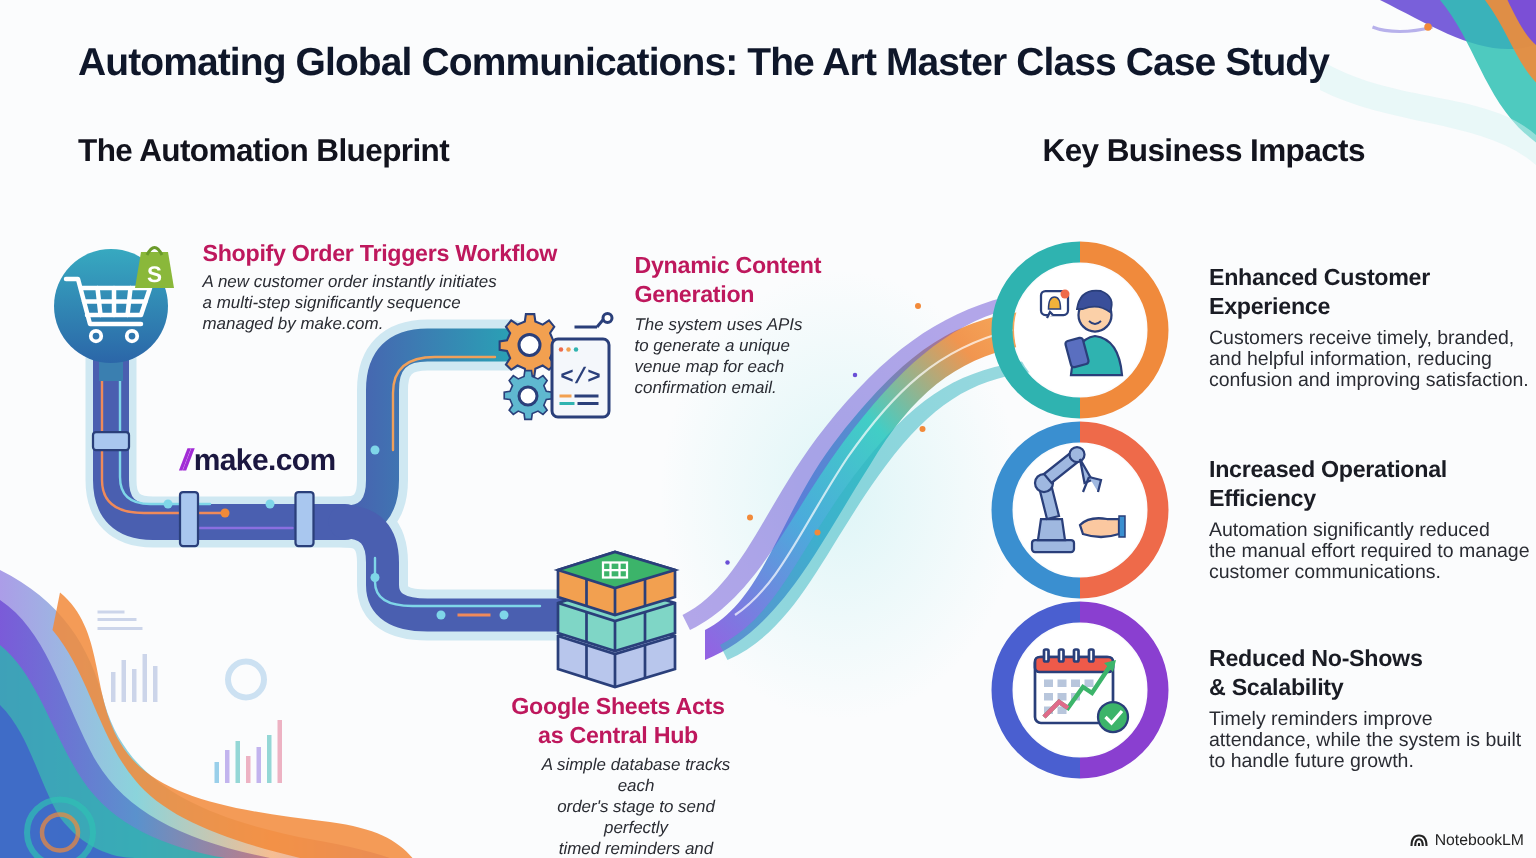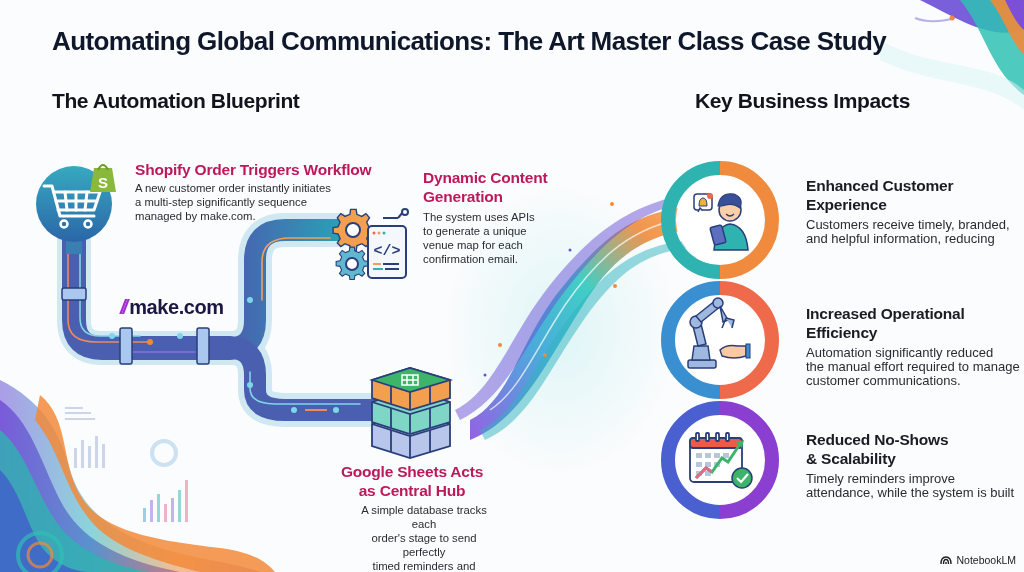--- a/index.html
+++ b/index.html
@@ -9,21 +9,21 @@
     font-family:"Liberation Sans", "DejaVu Sans", sans-serif;
     color:#14161f;
   }
   .abs { position:absolute; }
   .title {
     left:52px; top:26px; font-size:26px; font-weight:bold; letter-spacing:-0.6px;
     color:#0f172a; white-space:nowrap;
   }
   .section-title { font-size:21px; font-weight:bold; letter-spacing:-0.4px; color:#12131d; white-space:nowrap; }
   .step-title { font-size:15.5px; font-weight:bold; color:#be185d; line-height:19px; letter-spacing:-0.2px; }
-  .step-desc { font-size:11.3px; color:#2a2c33; line-height:14px; }
+  .step-desc { font-size:11.3px; color:#2a2c33; line-height:14px;font-style:italic; }
   .impact-title { font-size:15.5px; font-weight:bold; color:#1a1c24; line-height:19px; letter-spacing:-0.2px; }
   .impact-desc { font-size:13px; color:#2a2c33; line-height:14px; }
   svg { position:absolute; overflow:visible; }
   .make-logo { left:120px; top:296px; font-size:20px; font-weight:bold; color:#1b1740; letter-spacing:-0.4px; display:flex; align-items:center; gap:4px; }
   .make-mark { font-style:italic; color:#a22bd6; font-weight:bold; font-size:20px; letter-spacing:-3px; }
   .brand { right:8px; bottom:6px; font-size:10.5px; color:#222; display:flex; align-items:center; gap:4px; }
 </style>
 </head>
 <body>
 
@@ -327,20 +327,21 @@
 </svg>
 
 <div class="abs" style="left:806px;top:176px;">
   <div class="impact-title">
     <div>Enhanced Customer</div>
     <div>Experience</div>
   </div>
   <div class="impact-desc" style="margin-top:4px">
     <div>Customers receive timely, branded,</div>
     <div>and helpful information, reducing</div>
+    <div>confusion and improving satisfaction.</div>
   </div>
 </div>
 
 <div class="abs" style="left:806px;top:304px;">
   <div class="impact-title">
     <div>Increased Operational</div>
     <div>Efficiency</div>
   </div>
   <div class="impact-desc" style="margin-top:4px">
     <div>Automation significantly reduced</div>
@@ -350,20 +351,21 @@
 </div>
 
 <div class="abs" style="left:806px;top:430px;">
   <div class="impact-title">
     <div>Reduced No-Shows</div>
     <div>&amp; Scalability</div>
   </div>
   <div class="impact-desc" style="margin-top:4px">
     <div>Timely reminders improve</div>
     <div>attendance, while the system is built</div>
+    <div>to handle future growth.</div>
   </div>
 </div>
 
 <div class="abs brand">
   <svg style="position:relative" width="12" height="10" viewBox="0 0 12 10">
     <path d="M1 9 Q1 2 6 2 Q11 2 11 9" fill="none" stroke="#222" stroke-width="1.4"></path>
     <path d="M3.5 9 Q3.5 4.5 6 4.5 Q8.5 4.5 8.5 9" fill="none" stroke="#222" stroke-width="1.4"></path>
     <path d="M6 7 L6 9" stroke="#222" stroke-width="1.4"></path>
   </svg>
   <span>NotebookLM</span>

